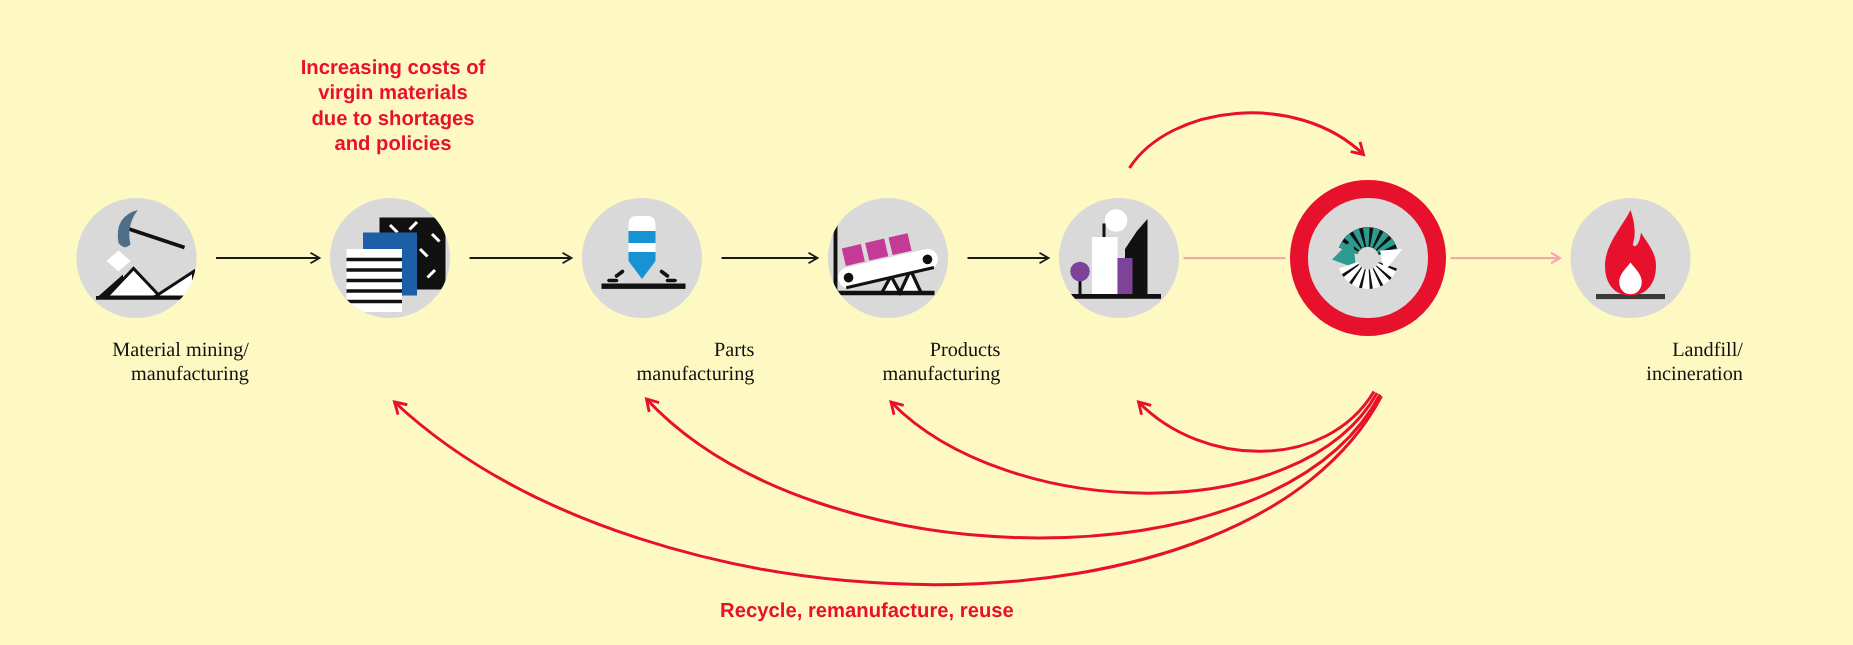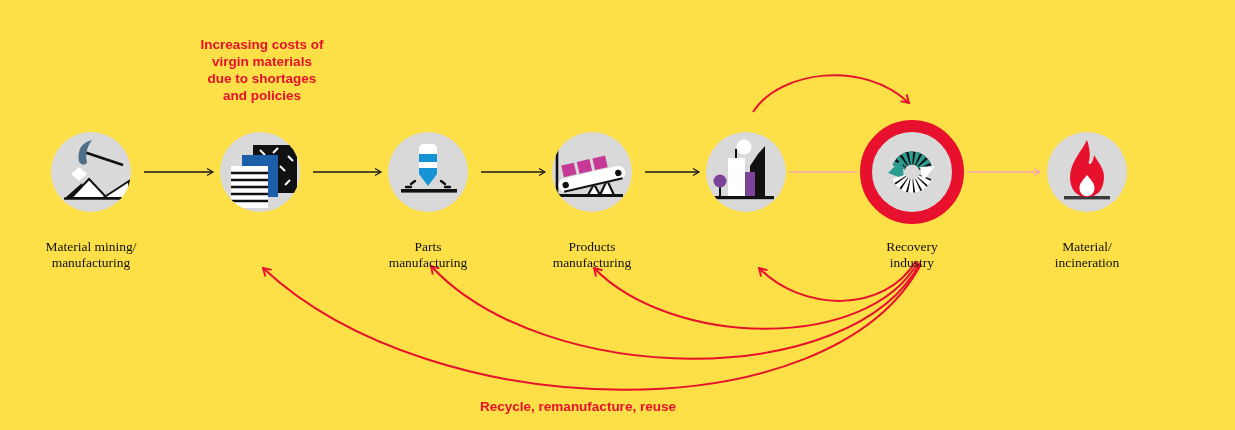--- a/index.html
+++ b/index.html
@@ -1,23 +1,23 @@
 <!DOCTYPE html>
 <html><head>
 <meta charset="utf-8">
 <style>
   html,body{margin:0;padding:0;background:#fff;}
-  .stage{position:relative;width:1235px;height:430px;background:#fde047;
+  .stage{position:relative;width:1235px;height:430px;background:#fef9c3;
          font-family:"Liberation Sans",sans-serif;overflow:hidden;}
   .overlay{position:absolute;left:0;top:0;pointer-events:none;}
   .node{position:absolute;top:130px;width:150px;height:150px;}
   .bubble{position:absolute;left:50%;top:42px;width:80px;height:80px;border-radius:50%;
           background:#d9d9d9;transform:translate(-50%,-50%);overflow:hidden;}
   .node.hl .bubble{border:12px solid #e8112d;}
-  .nlabel{position:absolute;top:109px;left:0;width:100%;text-align:center;
+  .nlabel{position:absolute;top:95px;left:0;width:100%;text-align:right;
           font-family:"Liberation Serif","DejaVu Serif",serif;font-size:13.5px;
           line-height:16px;color:#111;white-space:pre-line;}
   .anno{position:absolute;color:#e8112d;font-weight:bold;font-size:13.5px;
         line-height:17px;text-align:center;white-space:pre-line;}
   .anno.costs{left:152px;top:36px;width:220px;}
   .anno.market{left:753px;top:36px;width:160px;}
   .anno.recycle{left:438px;top:398px;width:280px;text-align:center;}
 </style>
 </head>
 <body>
@@ -158,31 +158,29 @@
     <div class="bubble">
       <svg width="80" height="80" viewBox="0 0 80 80">
         <path d="M26.8,35.2 A14,14 0 0 1 53.5,36.4" fill="none" stroke="#111" stroke-width="13"></path>
         <path d="M26.8,35.2 A14,14 0 0 1 53.5,36.4" fill="none" stroke="#2b9c8f" stroke-width="13" stroke-dasharray="3.1 1.8"></path>
         <polygon points="30,27 16,41 32,47" fill="#2b9c8f"></polygon>
         <path d="M26.8,44.8 A14,14 0 0 0 53.2,44.8" fill="none" stroke="#fff" stroke-width="13"></path>
         <path d="M26.8,44.8 A14,14 0 0 0 53.2,44.8" fill="none" stroke="#111" stroke-width="13" stroke-dasharray="1.4 3.6" stroke-dashoffset="2"></path>
         <polygon points="48,35 63,34 51,49" fill="#fff"></polygon>
       </svg>
     </div>
-    <div class="nlabel">Recovery
-industry</div>
   </div>
 
   <div class="node" style="left:1012px">
     <div class="bubble">
       <svg width="80" height="80" viewBox="0 0 80 80">
         <rect x="17" y="64" width="46" height="3.4" fill="#3a3a3a"></rect>
         <path d="M40,8 C34,20 23,31 23,45 C23,58 30,65 40,65 C50,65 57,58 57,45
                  C57,36 51,30 47,23 C46,31 43,34 41.5,31 C44,24 42.5,15 40,8 Z" fill="#e8112d"></path>
         <path d="M40,43 C35.5,48.5 32.5,51.5 32.5,56 C32.5,61 36,64.2 40,64.2
                  C44,64.2 47.5,61 47.5,56 C47.5,51.5 44.5,48.5 40,43 Z" fill="#fff"></path>
       </svg>
     </div>
-    <div class="nlabel">Material/
+    <div class="nlabel">Landfill/
 incineration</div>
   </div>
 
 </div>
 
 </body></html>

